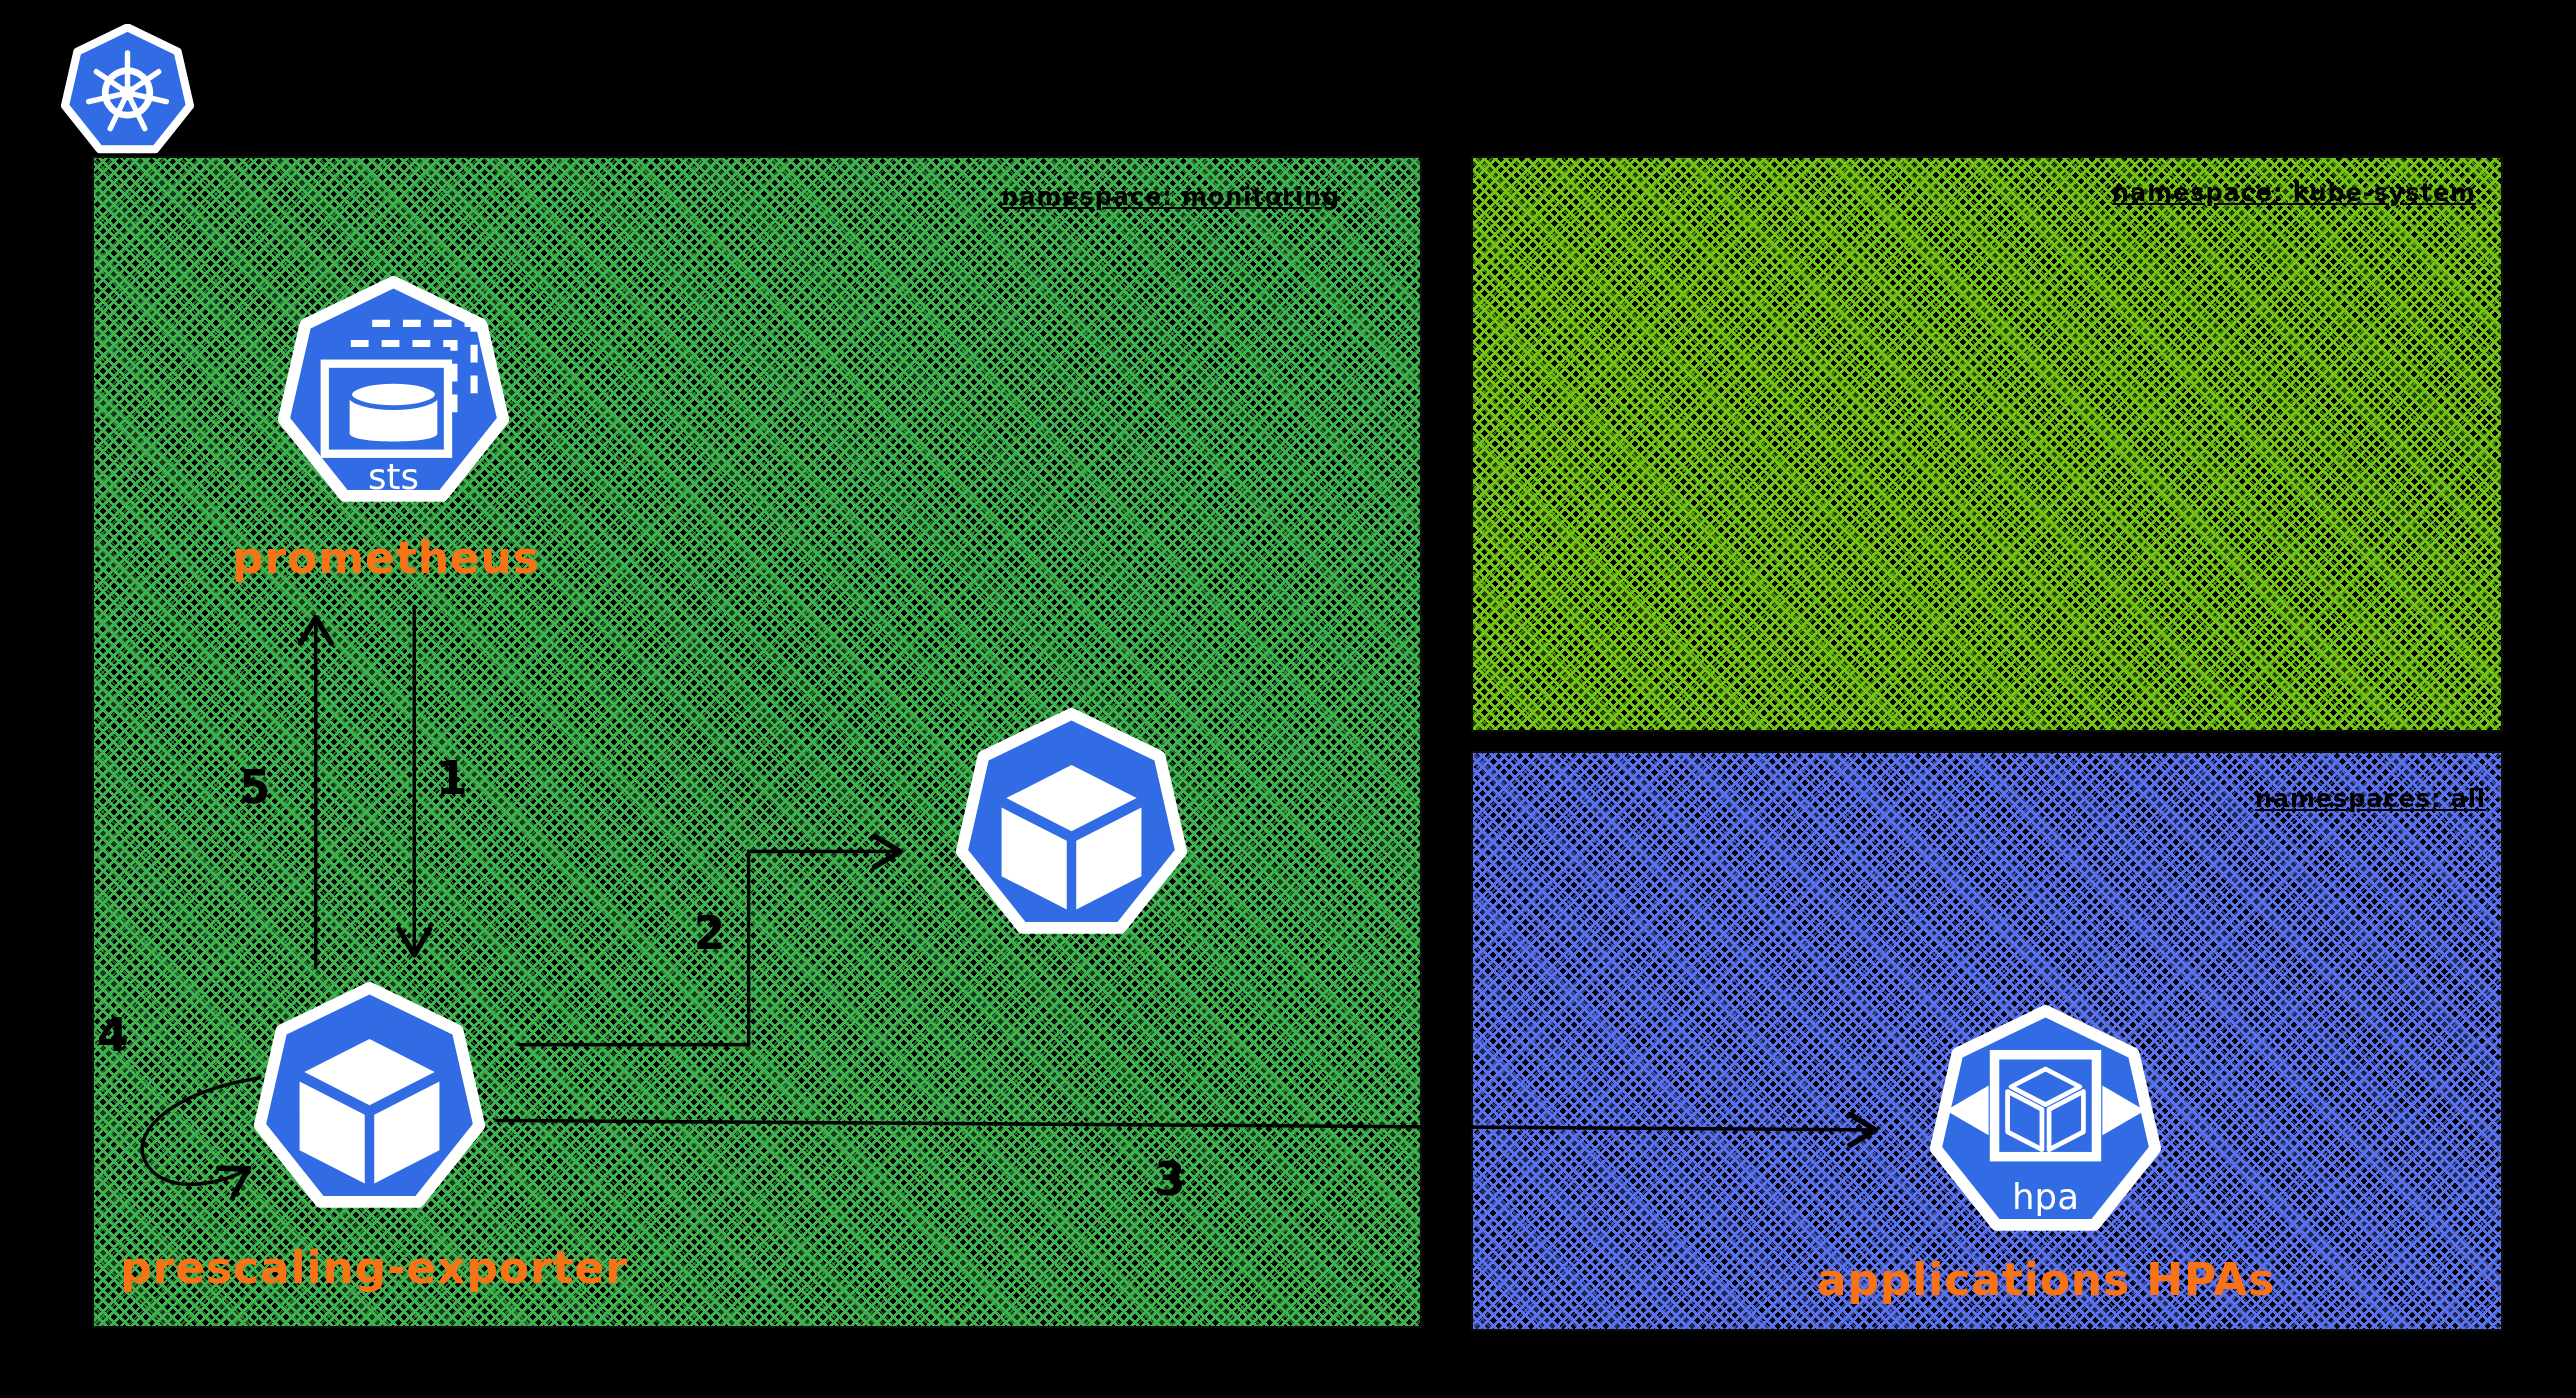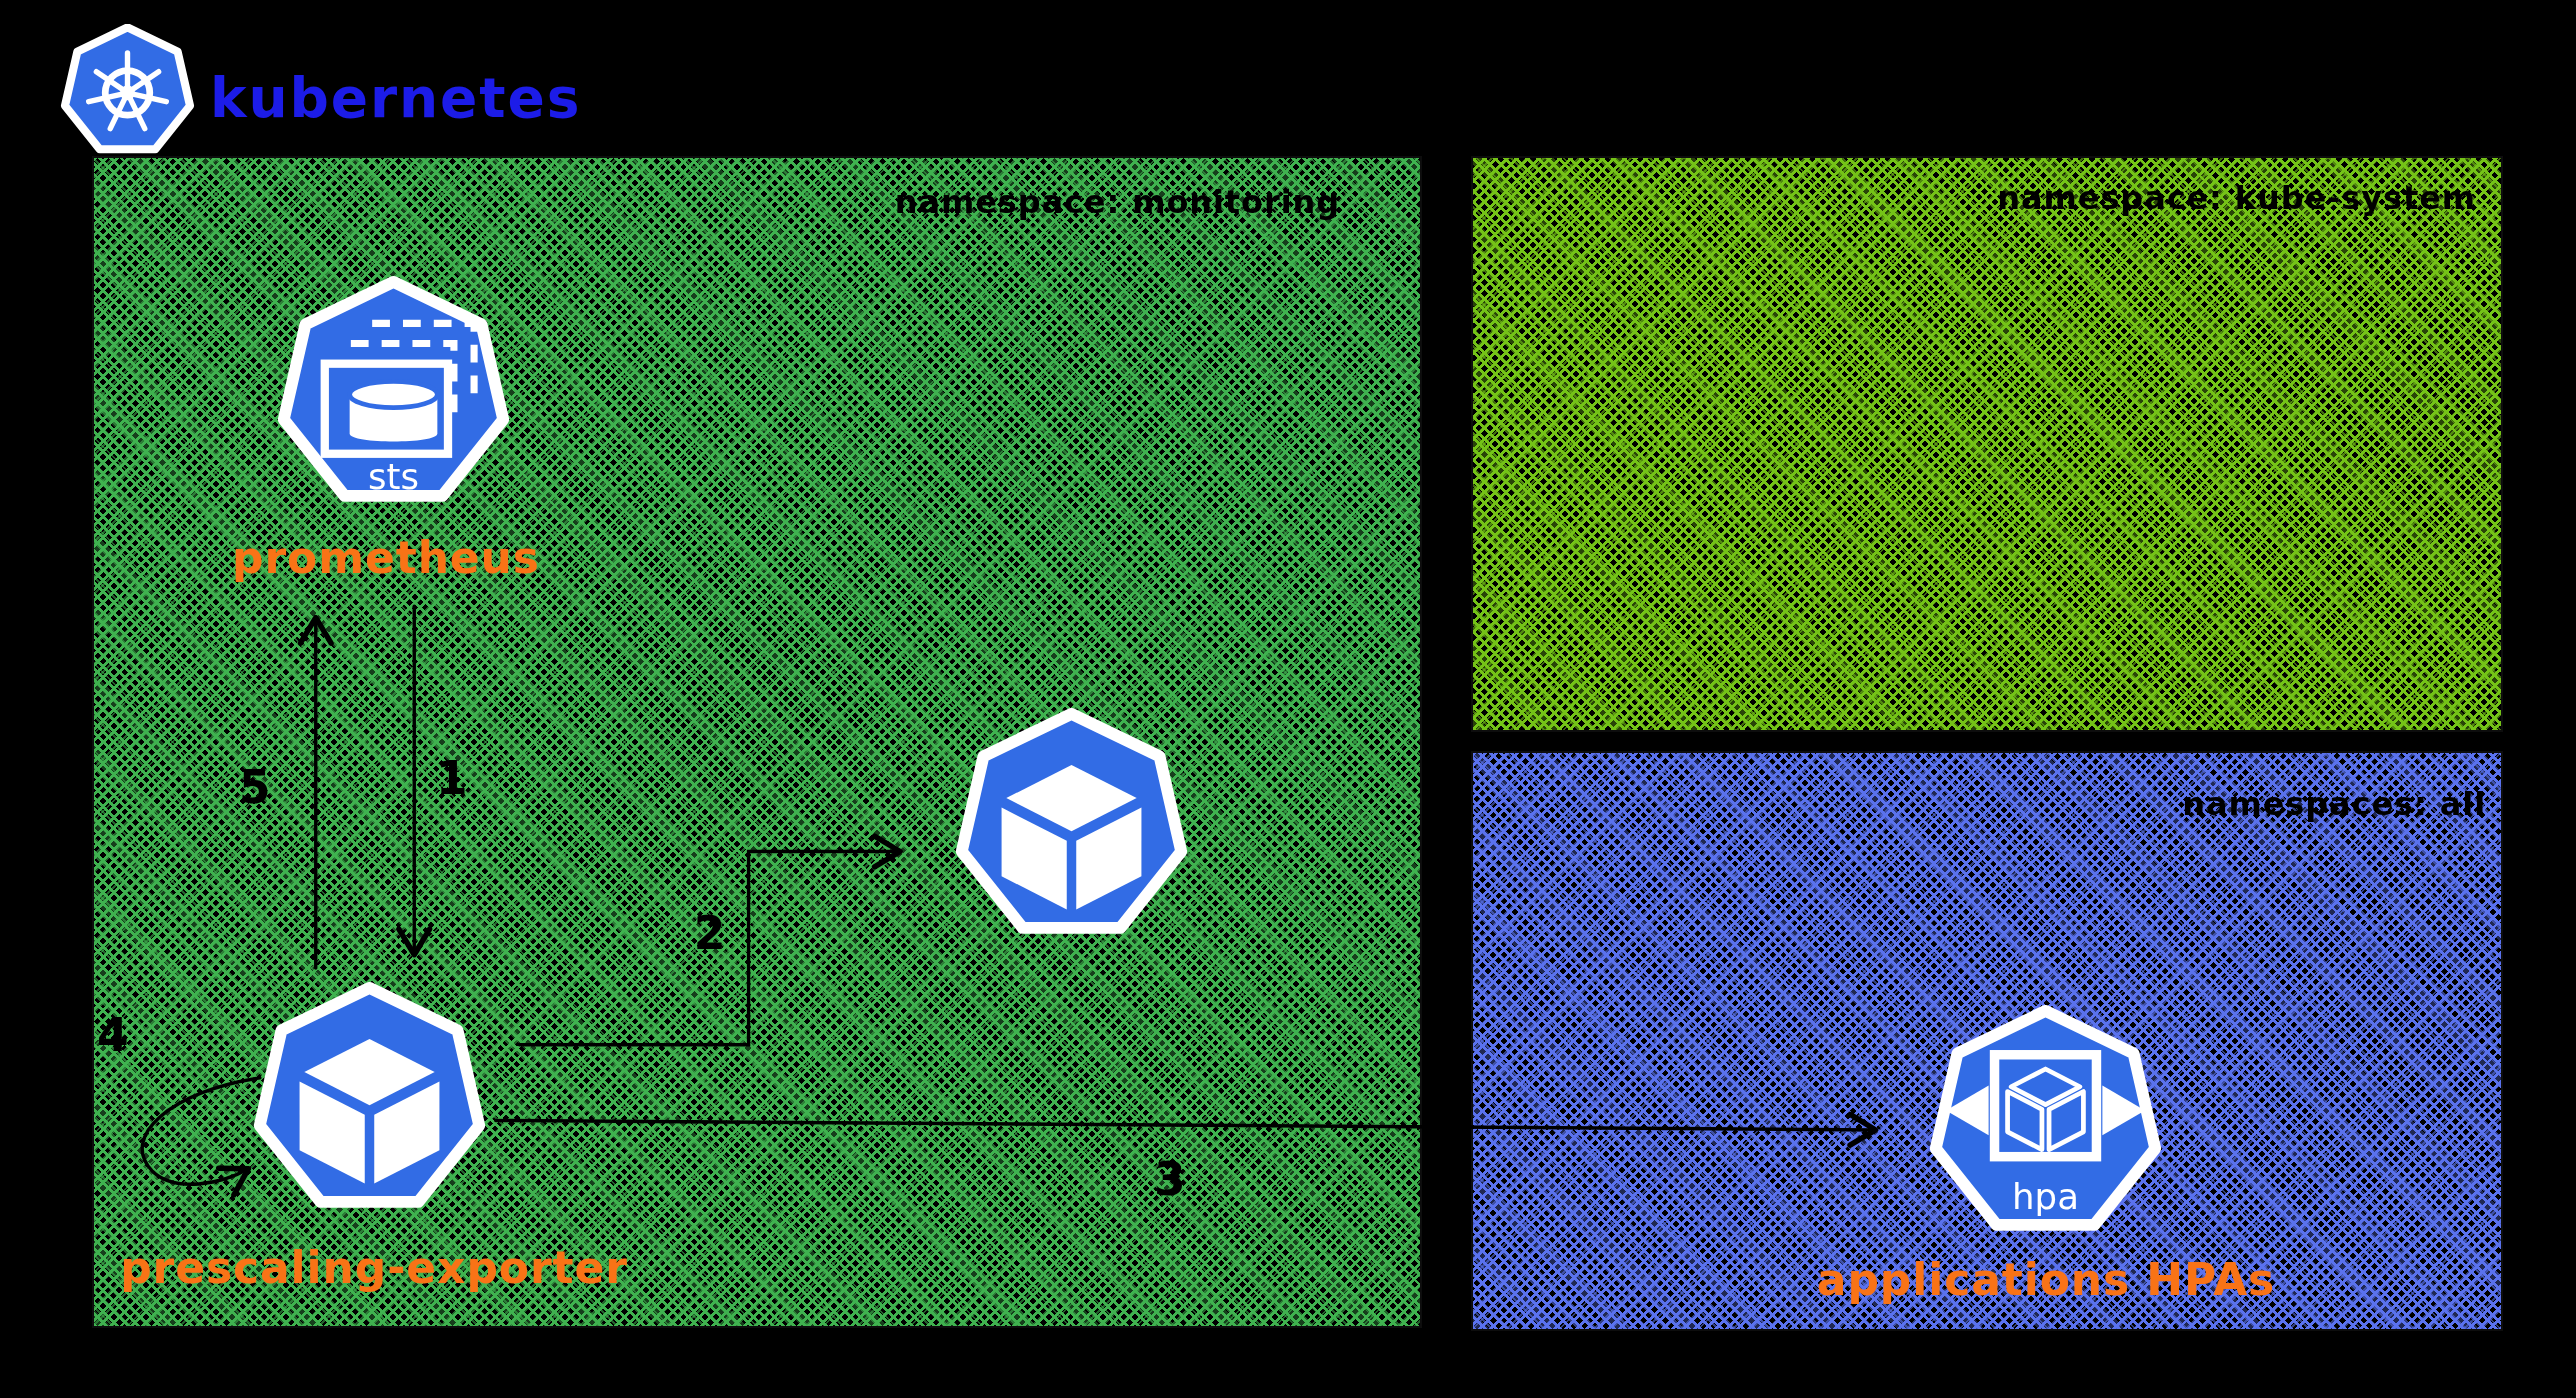--- a/index.html
+++ b/index.html
@@ -26,21 +26,21 @@
   }
   .hatch-all{
     background-image:
       repeating-linear-gradient(45deg,  #5a72ee 0 2.8px, transparent 2.8px 7.6px),
       repeating-linear-gradient(135deg, #5a72ee 0 2.8px, transparent 2.8px 7.6px),
       repeating-linear-gradient(45deg,  rgba(90,114,238,.55) 0 1.9px, transparent 1.9px 12.3px),
       repeating-linear-gradient(135deg, rgba(90,114,238,.55) 0 1.9px, transparent 1.9px 12.3px),
       repeating-linear-gradient(45deg,  rgba(90,114,238,.35) 0 11.4px, transparent 11.4px 50px);
   }
 
-  .ns-label{position:absolute;color:#000;font-size:32px;font-weight:600;letter-spacing:0.9px;white-space:nowrap;}
+  .ns-label{position:absolute;color:#000;font-size:24px;font-weight:600;letter-spacing:0.9px;white-space:nowrap;text-decoration:underline;}
 
   
   .node-label{position:absolute;transform:translate(-50%,-50%);color:#f97316;font-size:44px;
               font-weight:600;letter-spacing:0.9px;white-space:nowrap;}
   .app-title{position:absolute;left:210px;top:66px;color:#1c1ce8;font-size:55px;font-weight:700;
              letter-spacing:1.9px;}
 
   .icon{position:absolute;}
   .overlay{position:absolute;left:0;top:0;pointer-events:none;}
 </style>
@@ -56,21 +56,20 @@
       <line x1="100" y1="102" x2="100" y2="43"></line>
       <line x1="100" y1="102" x2="146.1" y2="70.6"></line>
       <line x1="100" y1="102" x2="157.5" y2="115.1"></line>
       <line x1="100" y1="102" x2="125.6" y2="155.1"></line>
       <line x1="100" y1="102" x2="74.4" y2="155.1"></line>
       <line x1="100" y1="102" x2="42.5" y2="115.1"></line>
       <line x1="100" y1="102" x2="53.9" y2="70.6"></line>
       <circle cx="100" cy="102" r="11" fill="#ffffff" stroke="none"></circle>
     </g>
   </svg>
-  <div class="app-title">kubernetes</div>
 
   <div class="ns-box hatch-monitoring" style="left:92px;top:156px;width:1330px;height:1172px;">
     <span class="ns-label" style="right:80px;top:25px">namespace: monitoring</span>
   </div>
 
   <div class="ns-box hatch-all" style="left:1471px;top:751px;width:1032px;height:580px;">
     <span class="ns-label" style="right:15px;top:32px">namespaces: all</span>
   </div>
 
   <div class="ns-box hatch-kubesystem" style="left:1471px;top:156px;width:1032px;height:576px;">

